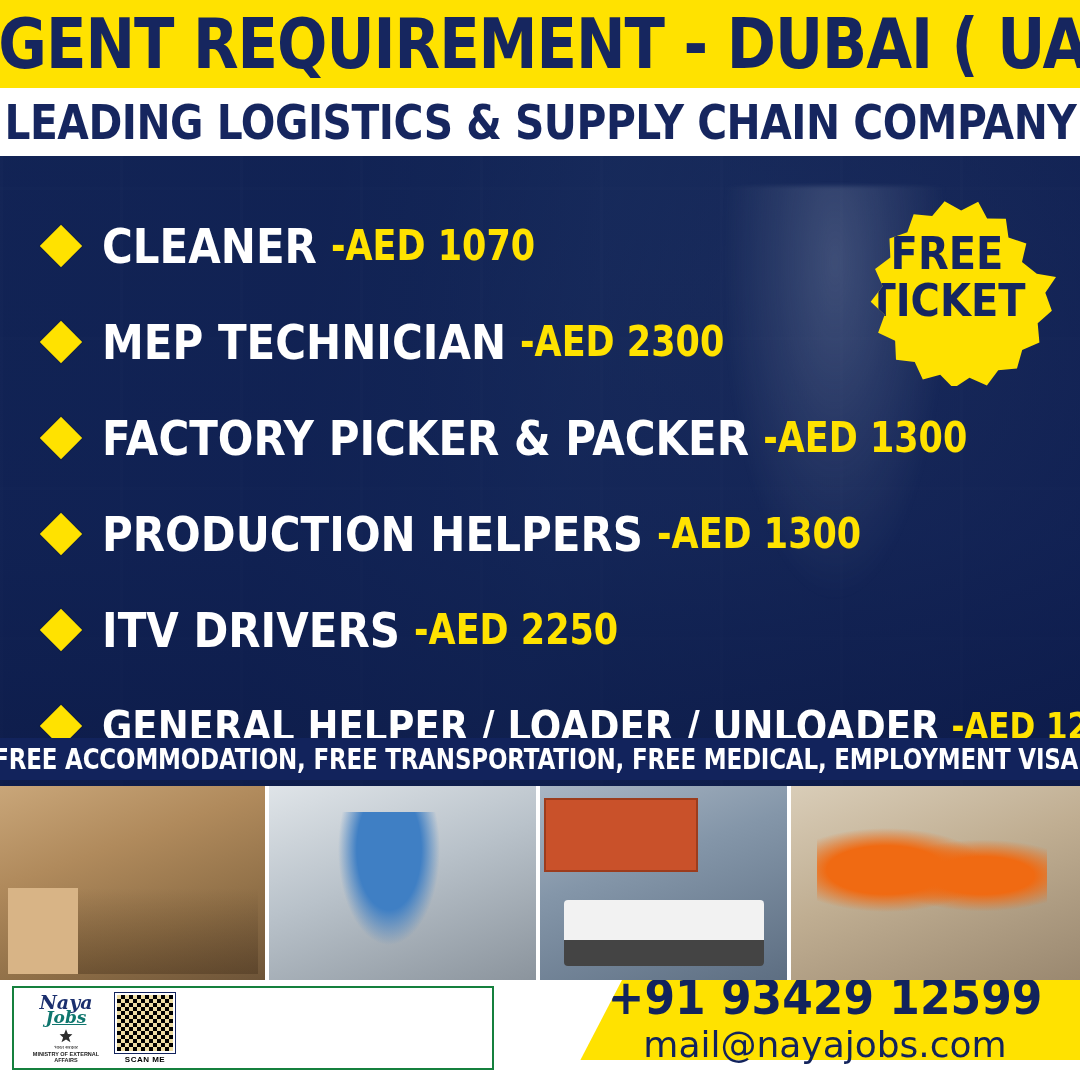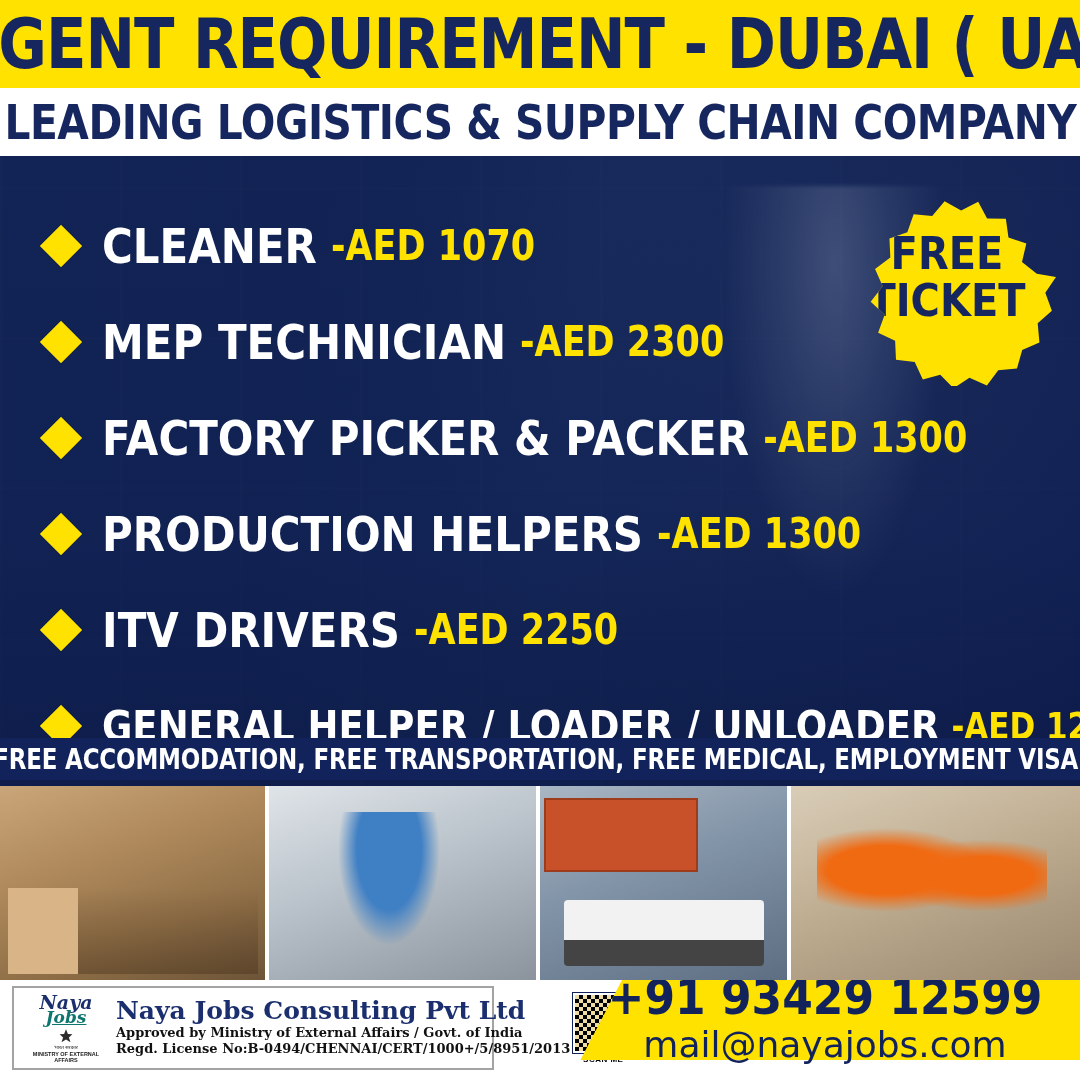--- a/index.html
+++ b/index.html
@@ -260,21 +260,21 @@
     height: 100px;
     background: #ffffff;
   }
   .license-card {
     position: absolute;
     left: 12px;
     top: 6px;
     width: 482px;
     height: 84px;
     background: #ffffff;
-    border: 2px solid #a3a3a3;
+    border: 2px solid #15803d;
     display: flex;
     align-items: center;
     box-sizing: border-box;
     padding: 4px 6px;
   }
   .logo-block {
     width: 92px;
     flex: 0 0 auto;
     display: flex;
     flex-direction: column;
@@ -476,25 +476,20 @@
       <div class="logo-block">
         <div class="logo-naya">Naya</div>
         <div class="logo-jobs">Jobs</div>
         <div class="emblem">
           <div class="emblem-dot"></div>
           <div class="emblem-l1">भारत सरकार</div>
           <div class="emblem-l2">MINISTRY OF EXTERNAL AFFAIRS</div>
         </div>
       </div>
 
-      <div class="license-text">
-        <div class="lt-company">Naya Jobs Consulting Pvt Ltd</div>
-        <div class="lt-approved">Approved by Ministry of External Affairs / Govt. of India</div>
-        <div class="lt-regd">Regd. License No:B-0494/CHENNAI/CERT/1000+/5/8951/2013</div>
-      </div>
 
       <div class="qr-block">
         <div class="qr"></div>
         <div class="qr-label">SCAN ME</div>
       </div>
     </div>
 
     <div class="contact-box">
       <div class="phone">+91 93429 12599</div>
       <div class="email">mail@nayajobs.com</div>

